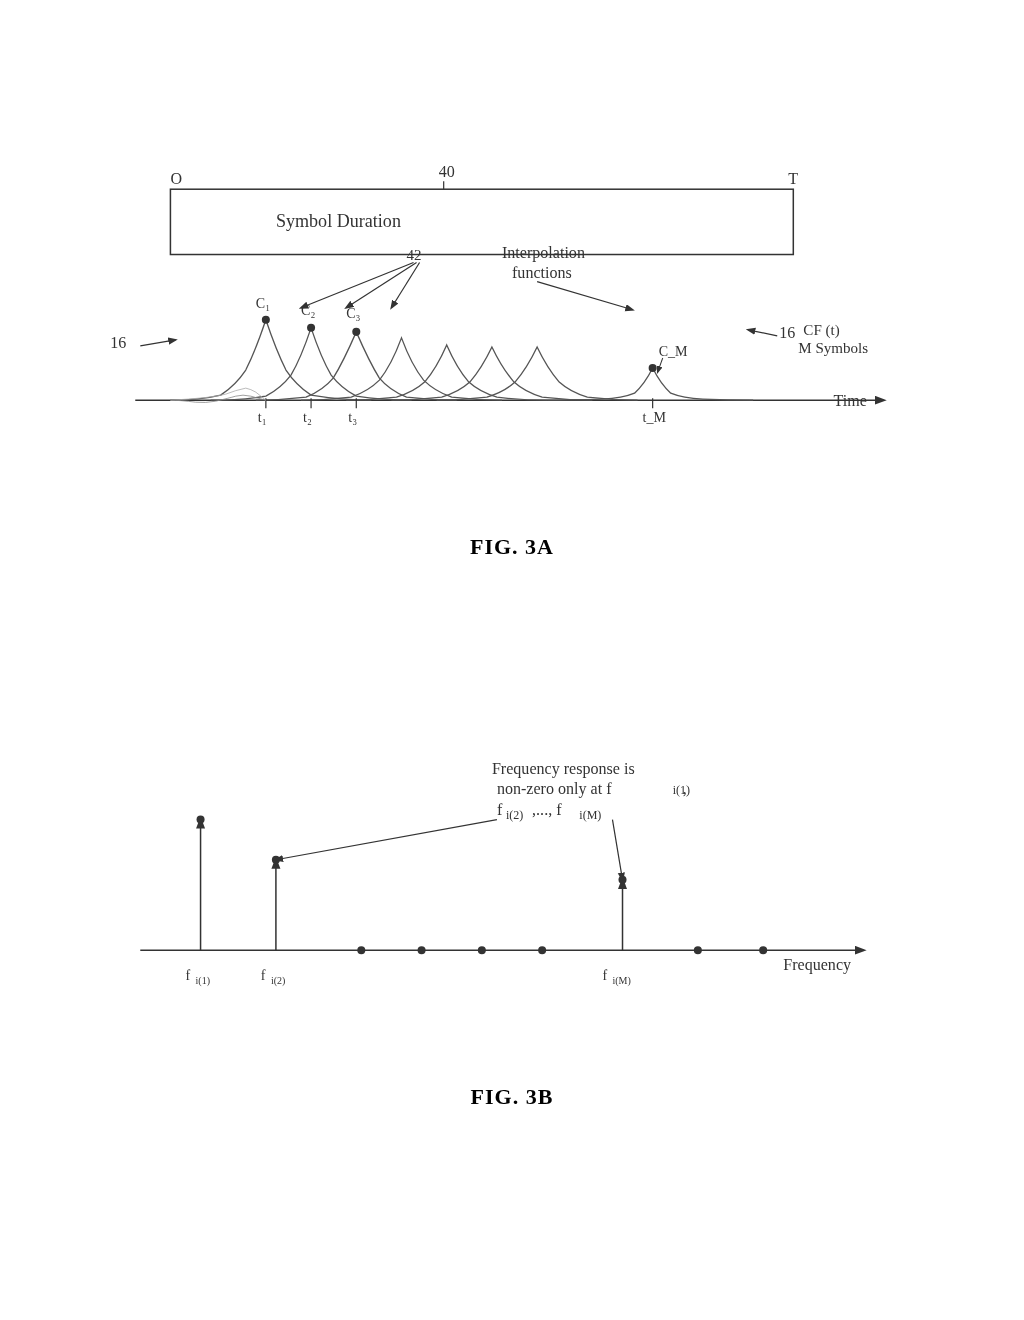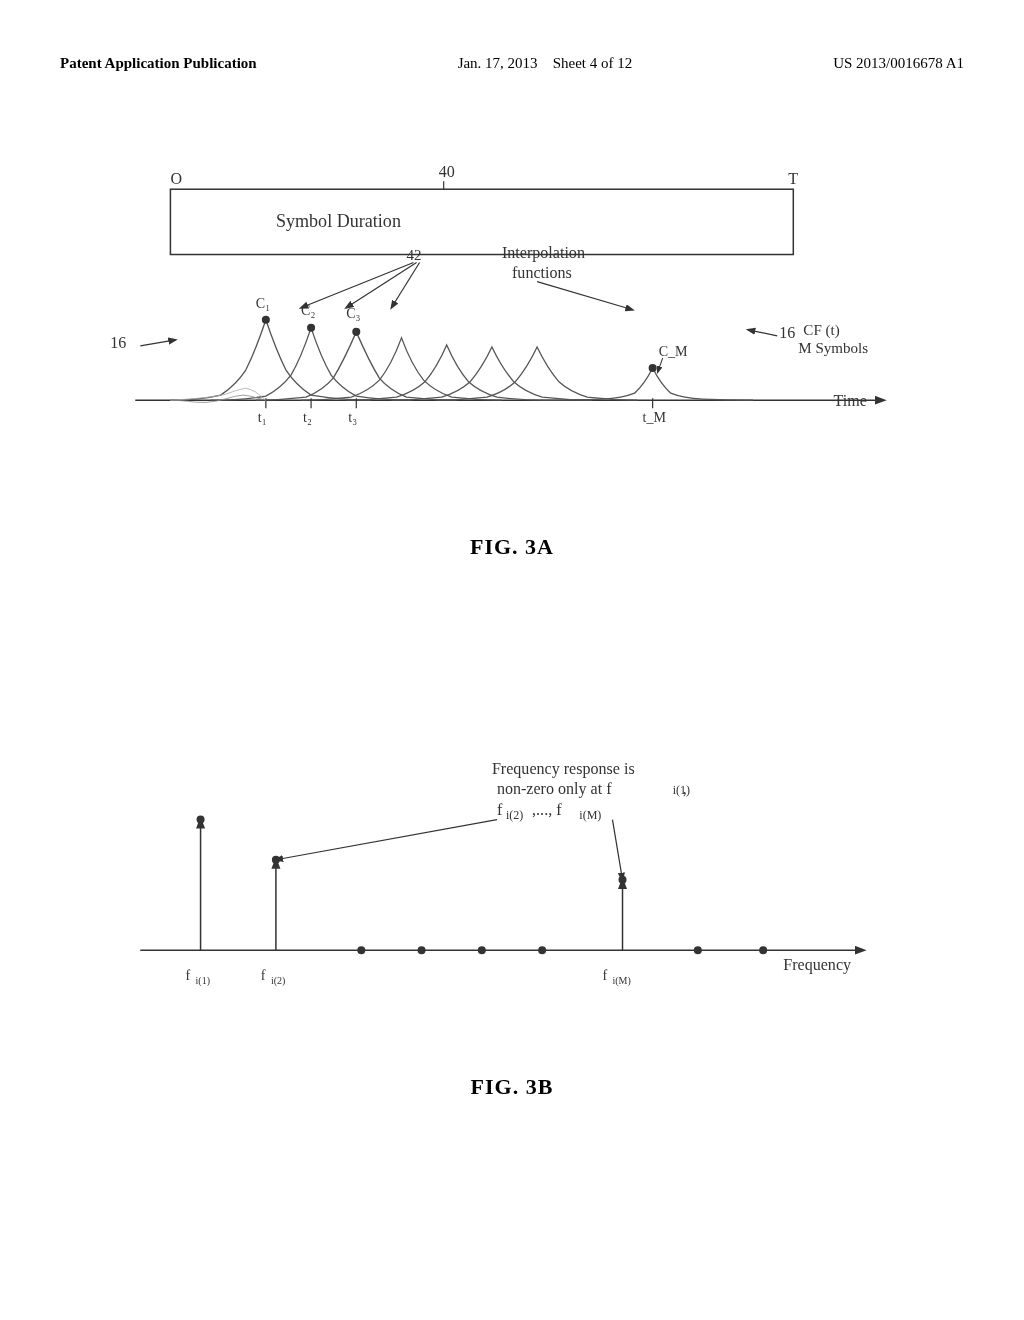--- a/index.html
+++ b/index.html
@@ -70,41 +70,33 @@
       left: 80px;
       right: 80px;
       height: 420px;
     }
     .fig3b-svg {
       width: 100%;
       height: 100%;
     }
     .fig-label-3b {
       position: absolute;
-      bottom: 20px;
+      bottom: 10px;
       left: 50%;
       transform: translateX(-50%);
       font-size: 22px;
       font-weight: bold;
       letter-spacing: 1px;
     }
   </style>
 </head>
 <body>
 
 <div class="page">
 
-  <div class="header">
-    <div class="header-left">Patent Application Publication</div>
-    <div class="header-center">
-      <span>Jan. 17, 2013</span>&nbsp;&nbsp;&nbsp;
-      <span>Sheet 4 of 12</span>
-    </div>
-    <div class="header-right">US 2013/0016678 A1</div>
-  </div>
 
   <div class="fig3a-container">
     <svg class="fig3a-svg" viewBox="0 0 860 400" xmlns="http://www.w3.org/2000/svg">
 
       <rect x="90" y="30" width="620" height="65" fill="none" stroke="#333" stroke-width="1.5"></rect>
 
       <text x="195" y="68" font-family="Times New Roman" font-size="18" fill="#333">Symbol Duration</text>
 
       <text x="357" y="18" font-family="Times New Roman" font-size="16" fill="#333">40</text>
       <line x1="362" y1="22" x2="362" y2="30" stroke="#333" stroke-width="1.2"></line>

